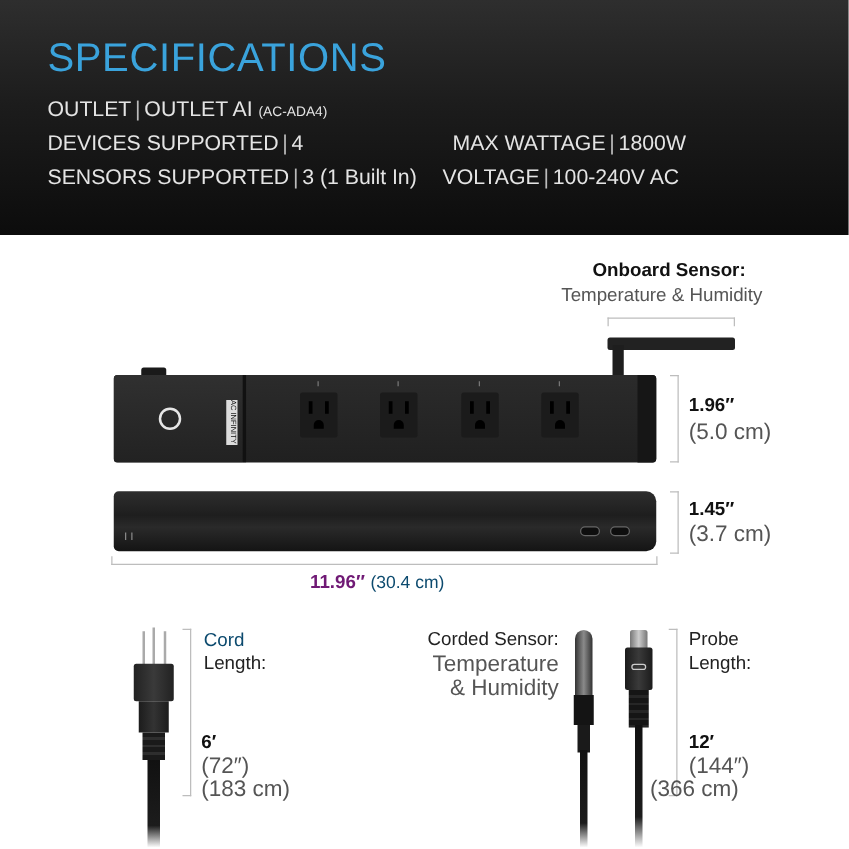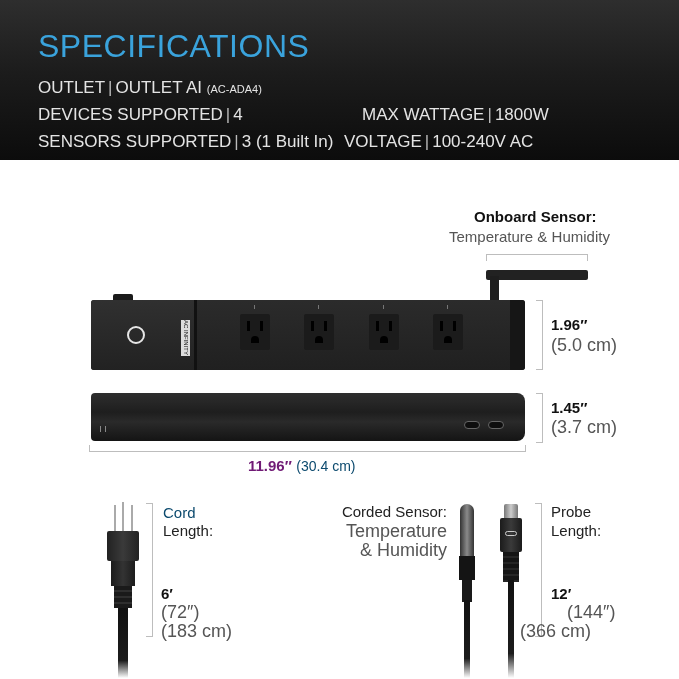--- a/index.html
+++ b/index.html
@@ -1,20 +1,20 @@
 <!DOCTYPE html>
 <html><head>
 <meta charset="utf-8">
 <style>
   * { box-sizing: border-box; margin: 0; padding: 0; }
   html, body { width: 679px; height: 679px; overflow: hidden; background: #fff; }
   body { position: relative; font-family: "Liberation Sans", "DejaVu Sans", sans-serif; }
 
   .header {
-    position: absolute; left: 0; top: 0; width: 679px; height: 160px;
+    position: absolute; left: 0; top: 0; width: 679px; height: 188px;
     background: linear-gradient(180deg, #2e2e2e 0%, #1c1c1c 45%, #0c0c0c 100%);
     padding-left: 13px;
   }
   .title {
     position: absolute; left: 38px; top: 28px;
     font-size: 32px; color: #3aa3dc; letter-spacing: 0.5px; font-weight: 400;
   }
   .spec {
     position: absolute; font-size: 17px; color: #e4e4e4; white-space: nowrap;
   }
@@ -104,21 +104,21 @@
   <div class="spec" style="left:38px; top:105px;">
     <span class="k">DEVICES SUPPORTED</span><span class="sep">|</span><span>4</span>
   </div>
   <div class="spec" style="left:38px; top:132px;">
     <span class="k">SENSORS SUPPORTED</span><span class="sep">|</span><span>3 (1 Built In)</span>
   </div>
 
   <div class="spec" style="left:362px; top:105px;">
     <span class="k">MAX WATTAGE</span><span class="sep">|</span><span>1800W</span>
   </div>
-  <div class="spec" style="left:344px; top:132px;text-align:right;">
+  <div class="spec" style="left:354px; top:132px;text-align:right;">
     <span class="k">VOLTAGE</span><span class="sep">|</span><span>100-240V AC</span>
   </div>
 </div>
 
 <div class="lbl-bold" style="left:474px; top:208px; font-weight:700;">Onboard Sensor:</div>
 <div class="lbl-light" style="left:449px; top:227px; font-size:15px;">Temperature &amp; Humidity</div>
 <div class="bracket-top" style="left:486px; top:254px; width:102px;"></div>
 
 <div class="sensor-plate"></div>
 <div class="sensor-arm"></div>
@@ -203,14 +203,14 @@
 <div class="usbc-tip"></div>
 <div class="usbc-head"></div>
 <div class="usbc-icon"></div>
 <div class="usbc-grip"></div>
 <div class="cord" style="left:508px; top:580px; width:6px; height:98px;"></div>
 
 <div class="bracket-v" style="left:535px; top:503px; height:134px;"></div>
 <div class="lbl-bold" style="left:551px; top:503px; font-weight:400; color:#222;">Probe</div>
 <div class="lbl-bold" style="left:551px; top:522px; font-weight:400; color:#222;">Length:</div>
 <div class="lbl-bold" style="left:551px; top:585px;">12′</div>
-<div class="lbl-light" style="left:551px; top:603px;margin-left:16px;">(144″)</div>
+<div class="lbl-light" style="left:551px; top:603px;">(144″)</div>
 <div class="lbl-light" style="left:520px; top:622px;">(366 cm)</div>
 
 </body></html>

